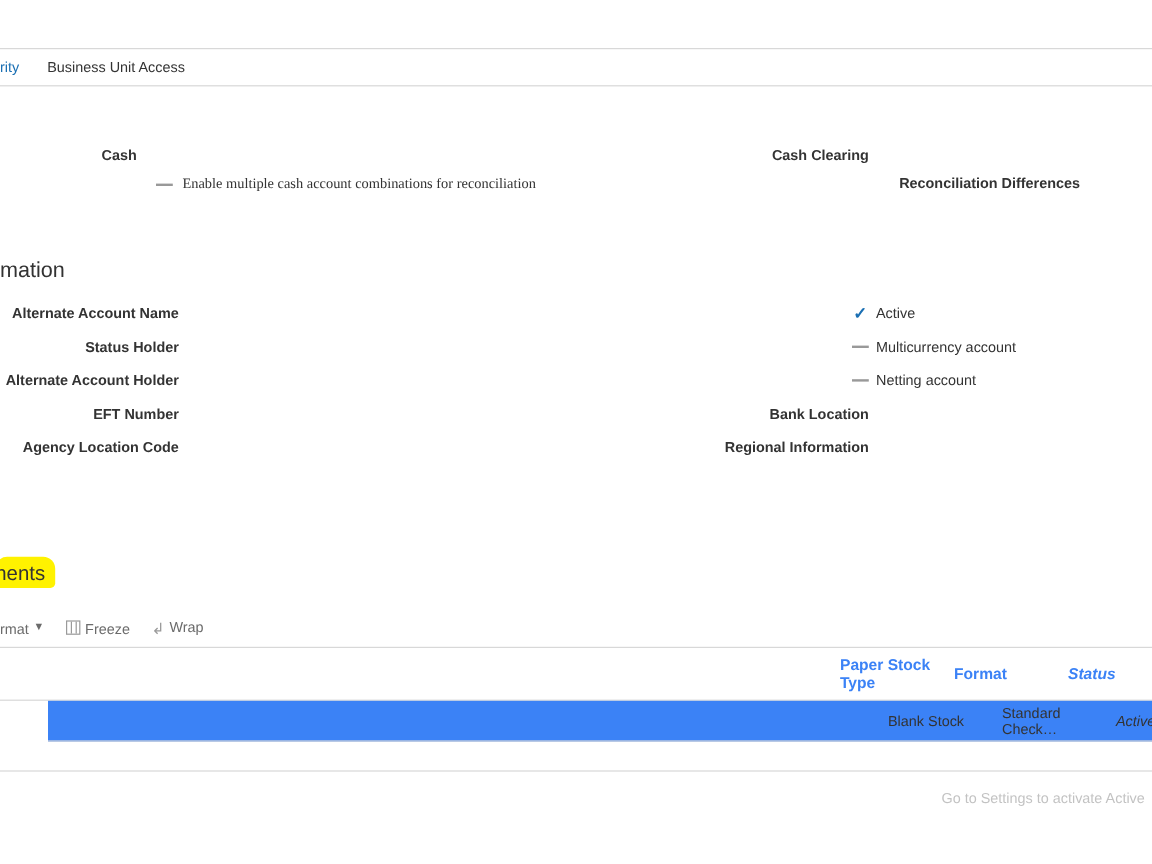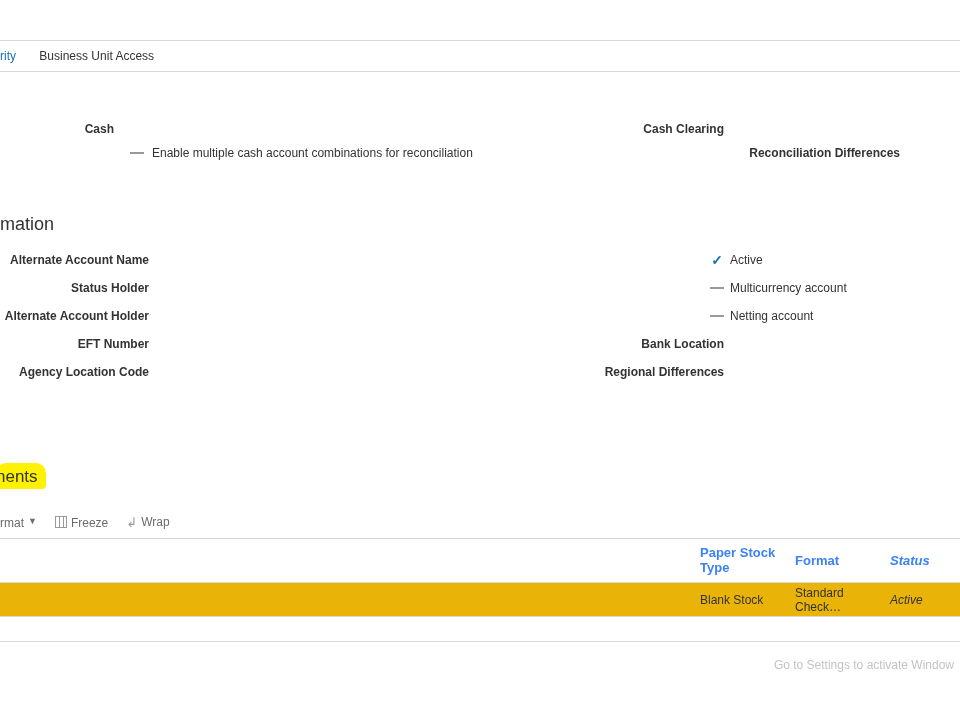--- a/index.html
+++ b/index.html
@@ -36,21 +36,21 @@
     color: #333;
     padding-right: 6px;
   }
   .val { flex:1; font-size:12px; color:#333; padding-left: 6px;}
   .checkbox-slot {
     flex:1; display:flex; align-items:center; gap:6px;
     padding-left: 230px; 
   }
   .chk { width:14px; height:14px; border:1px solid #888; display:inline-flex; align-items:center; justify-content:center; font-size:11px; color:#1a6fb3; background:#fff;}
   .chk.tick { border:none; color:#1a6fb3; font-size:14px; font-weight:bold;}
-  .enable-row { display:flex; align-items:center; gap:8px; padding-left: 130px; }
+  .enable-row { display:flex; align-items:center; gap:8px; padding-left: 130px; font-family: Liberation Serif, serif; }
   .dash { width:14px; height:2px; background:#999; display:inline-block;}
   .dash-box { width:14px; display:inline-flex; justify-content:center; }
   .section-title {
     font-size: 18px;
     color: #333;
     margin: 34px 0 18px 0;
   }
   .fields-grid .row { margin-bottom: 14px; }
   .fields-grid .lbl-right { flex: 0 0 155px; }
   .fields-grid .cell-right .lbl-right { flex: 0 0 250px; text-align:right;}
@@ -72,21 +72,21 @@
   }
   .toolbar .tb-item { display:flex; align-items:flex-start; gap:4px; cursor:pointer;}
   .tri { font-size:9px; }
   .icon-freeze { width:12px; height:12px; border:1px solid #9a9a9a; display:inline-block; position:relative;}
   .icon-freeze::before { content:""; position:absolute; left:3px; top:0; bottom:0; width:1px; background:#9a9a9a;}
   .icon-freeze::after { content:""; position:absolute; left:7px; top:0; bottom:0; width:1px; background:#9a9a9a;}
   .icon-wrap { color:#9a9a9a; font-size:13px; }
   .table-wrap { border-top:1px solid #d8d8d8; }
   .thead, .trow { display:flex; align-items:center; }
   .thead { height:44px; border-bottom:1px solid #d8d8d8; font-weight:700; font-size:13px; color:#3b82f6;}
-  .trow { height:34px; background:#eab308; border-bottom:1px solid #d8d8d8; font-size:12px; color:#333;}
+  .trow { height:34px; background:#3b82f6; border-bottom:1px solid #d8d8d8; font-size:12px; color:#333;margin-left:40px;}
   .col-spacer { flex: 0 0 700px; }
   .col-a { flex: 0 0 95px; padding-right:8px;}
   .col-b { flex: 0 0 95px; padding-right:8px;}
   .col-c { flex: 0 0 70px; font-style: italic; }
   .thead .col-a { line-height:1.1; }
   .bottom-line { border-top:1px solid #d8d8d8; margin-top:24px;}
   .watermark {
     position:absolute;
     right: 6px;
     bottom: 48px;
@@ -191,21 +191,21 @@
       <div class="val"></div>
     </div>
   </div>
 
   <div class="row">
     <div class="cell-left">
       <div class="lbl-right">Agency Location Code</div>
       <div class="val"></div>
     </div>
     <div class="cell-right">
-      <div class="lbl-right">Regional Differences</div>
+      <div class="lbl-right">Regional Information</div>
       <div class="val"></div>
     </div>
   </div>
 </div>
 
 <span class="highlight-tab">nents</span>
 
 <div class="toolbar">
   <div class="tb-item">
     <span>rmat</span>
@@ -232,17 +232,17 @@
     <div class="col-spacer"></div>
     <div class="col-a">Blank Stock</div>
     <div class="col-b">Standard Check…</div>
     <div class="col-c">Active</div>
   </div>
 </div>
 
 <div class="bottom-line"></div>
 
 <div class="watermark">
-  <div class="w2">Go to Settings to activate Window</div>
+  <div class="w2">Go to Settings to activate Active</div>
 </div>
 
 
 
 
 </body></html>

